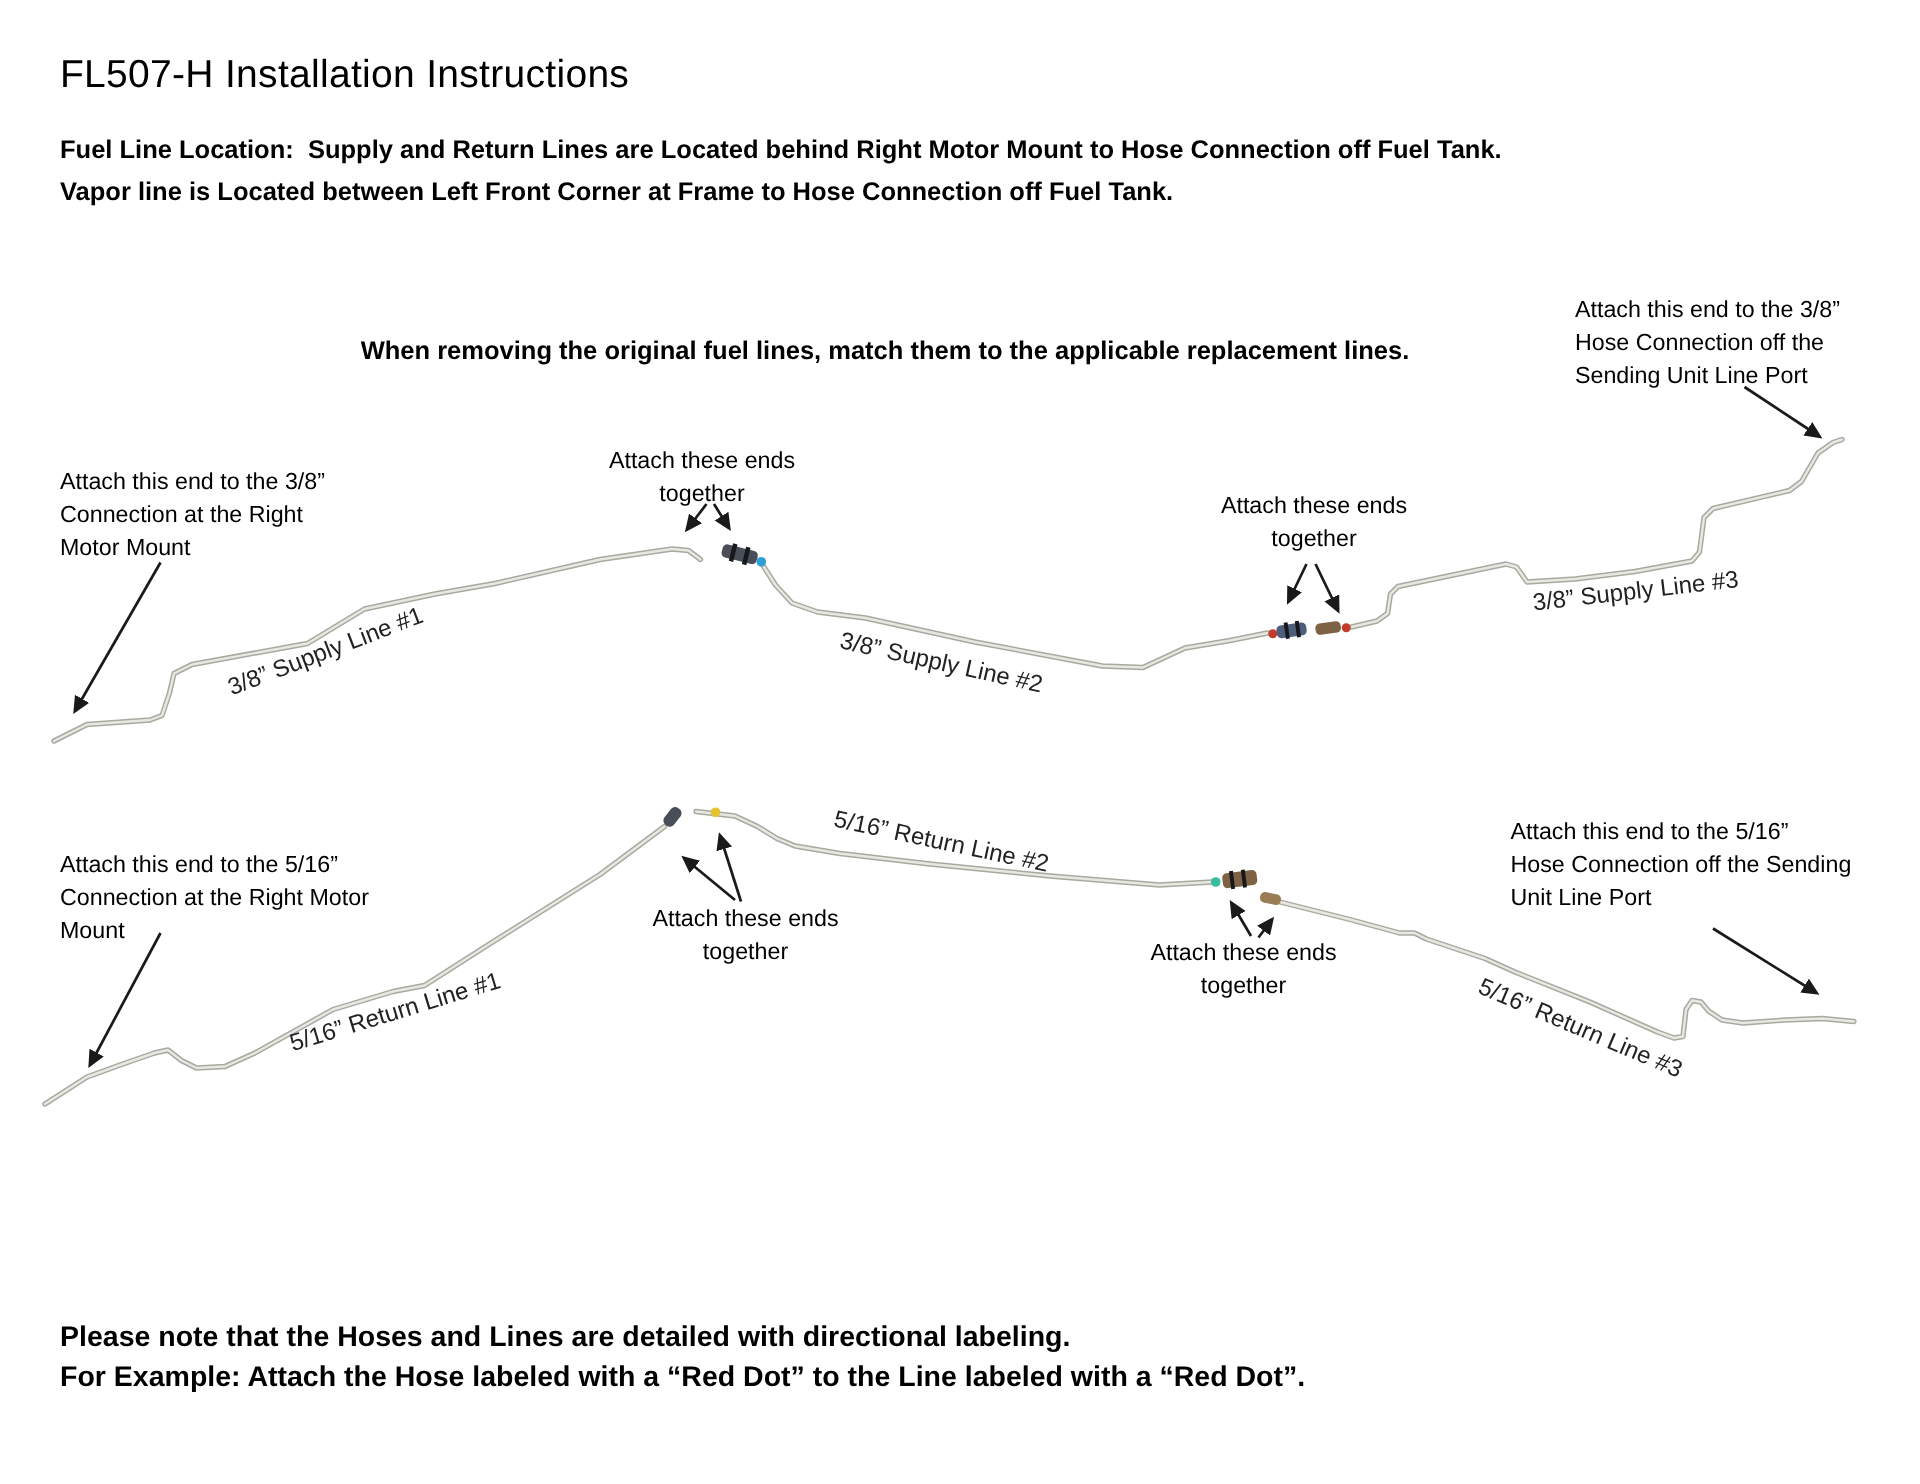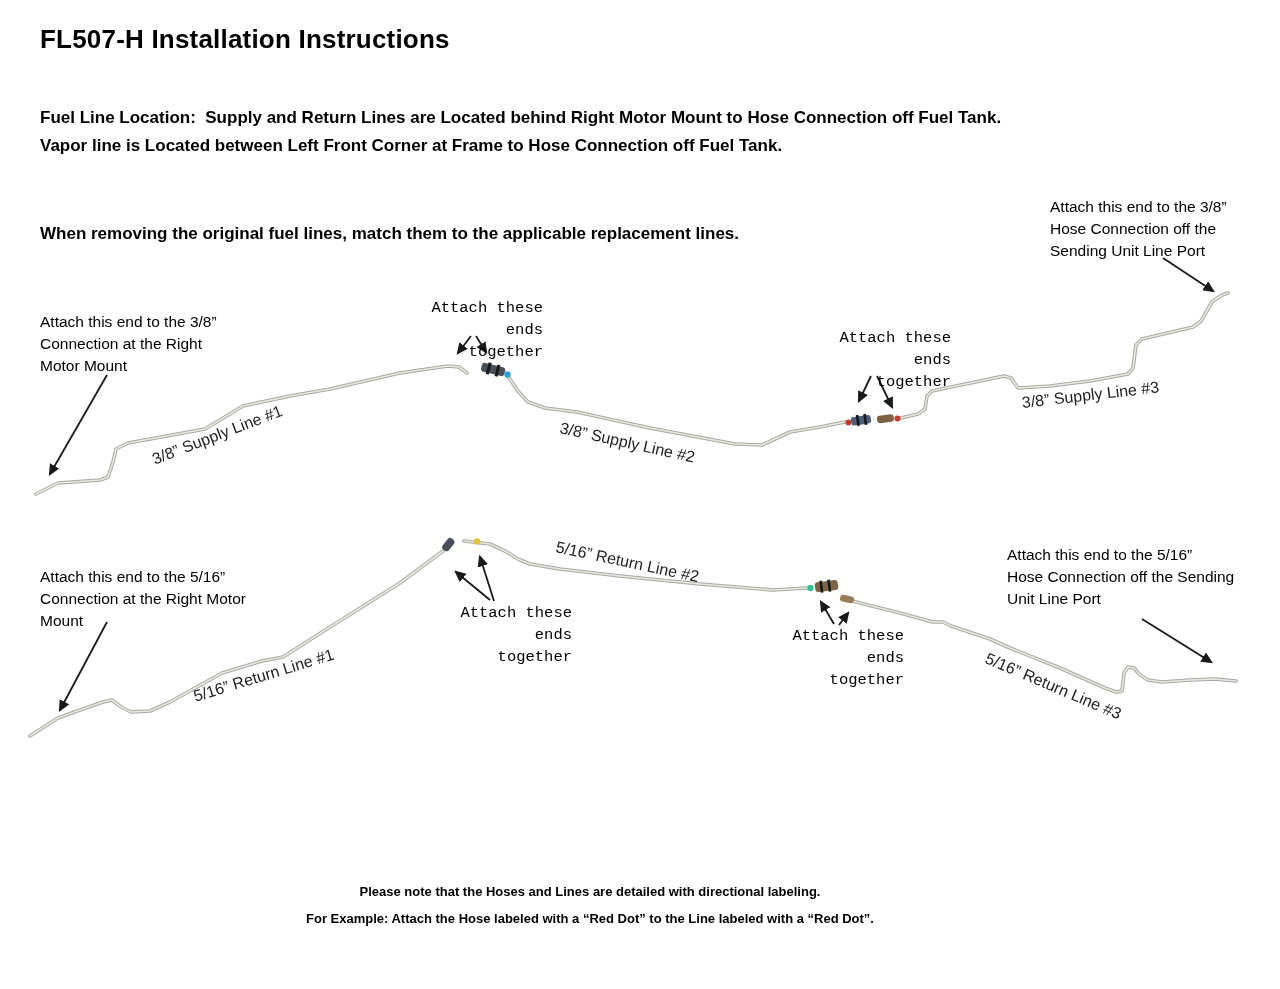--- a/index.html
+++ b/index.html
@@ -1,41 +1,41 @@
 <!DOCTYPE html>
 <html><head>
 <meta charset="utf-8">
 <style>
   html,body{margin:0;padding:0;background:#fff;}
   .page{
     position:relative;width:1280px;height:989px;background:#ffffff;
     font-family:"Liberation Sans", sans-serif;color:#000;overflow:hidden;
   }
   .title{
-    position:absolute;left:40px;top:24px;margin:0;
-    font-size:26px;font-weight:700;letter-spacing:0.2px;
+    position:absolute;left:40px;top:34px;margin:0;
+    font-size:26px;font-weight:400;letter-spacing:0.2px;
   }
   .intro{
     position:absolute;left:40px;top:86px;width:1200px;
-    font-size:17px;font-weight:700;line-height:27.5px;margin-top:18px;
+    font-size:17px;font-weight:700;line-height:27.5px;
   }
   .intro div{white-space:pre-wrap;}
   .warning{
     position:absolute;left:40px;top:224px;width:1100px;
-    font-size:17px;font-weight:700;
+    font-size:17px;font-weight:700;text-align:center;
   }
   .footer{
     position:absolute;left:40px;top:879px;width:1100px;
-    font-size:13px;font-weight:700;line-height:26.5px;text-align:center;
+    font-size:19px;font-weight:700;line-height:26.5px;
   }
   .callout{
     position:absolute;font-size:15.5px;line-height:22px;color:#000000;
     white-space:pre-line;
   }
-  .callout.center{text-align:right;font-family:Liberation Mono, monospace;}
+  .callout.center{text-align:center;}
   .line-label{
     position:absolute;font-size:16px;color:#222;white-space:nowrap;
     transform-origin:0 50%;
   }
   svg.diagram{position:absolute;left:0;top:0;}
 </style>
 </head>
 <body>
 
 <div class="page">

